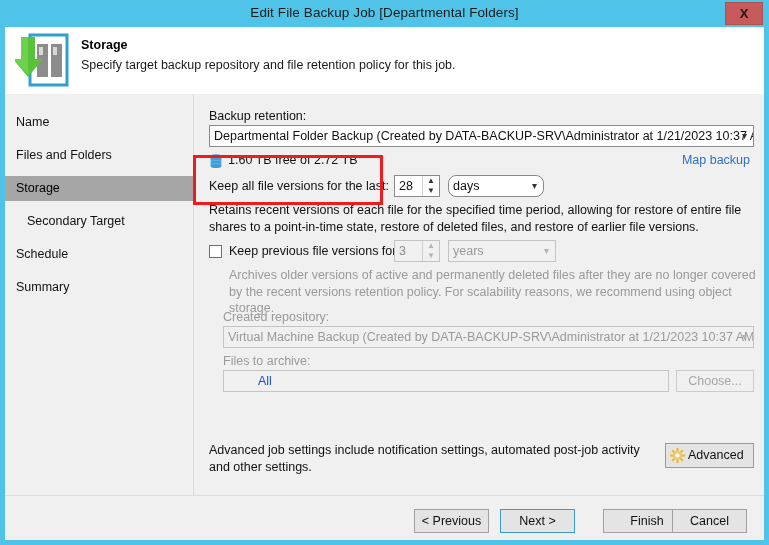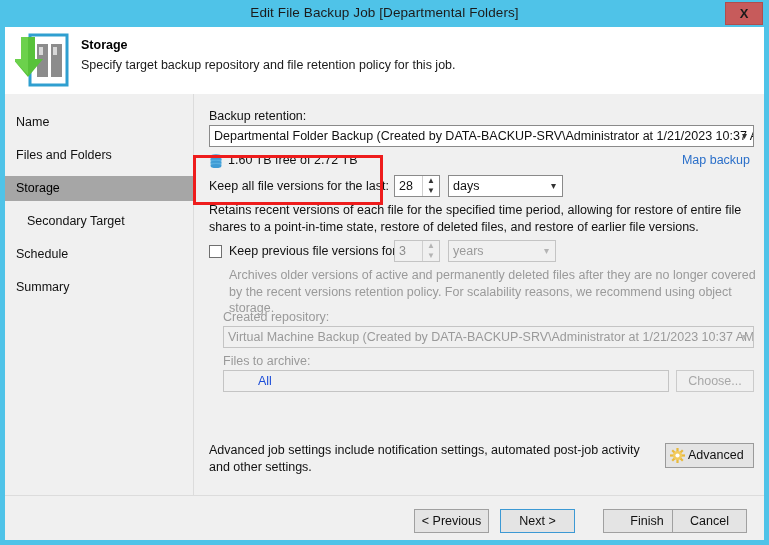--- a/index.html
+++ b/index.html
@@ -376,21 +376,21 @@
       <div class="maplink" style="right:14px; top:59px;">Map backup</div>
 
       <div class="label" style="left:14px; top:85px;">Keep all file versions for the last:</div>
       <div class="spinner" style="left:199px; top:81px; width:46px;">
         <span class="val">28</span>
         <span class="btns">
           <span class="up">▲</span>
           <span class="dn">▼</span>
         </span>
       </div>
-      <div class="combo" style="left:253px; top:81px; width:115px;">
+      <div class="combo" style="left:253px; top:81px; width:96px;border-radius:8px;">
         <span>days</span>
         <span class="arrow">▾</span>
       </div>
 
       <div class="paragraph" style="left:14px; top:108px; width:547px;">Retains recent versions of each file for the specified time period, allowing for restore of entire file shares to a point-in-time state, restore of deleted files, and restore of earlier file versions.</div>
 
       <div class="checkbox" style="left:14px; top:151px;"></div>
       <div class="label" style="left:34px; top:150px;">Keep previous file versions for:</div>
       <div class="spinner disabled" style="left:199px; top:146px; width:46px;">
         <span class="val">3</span>

